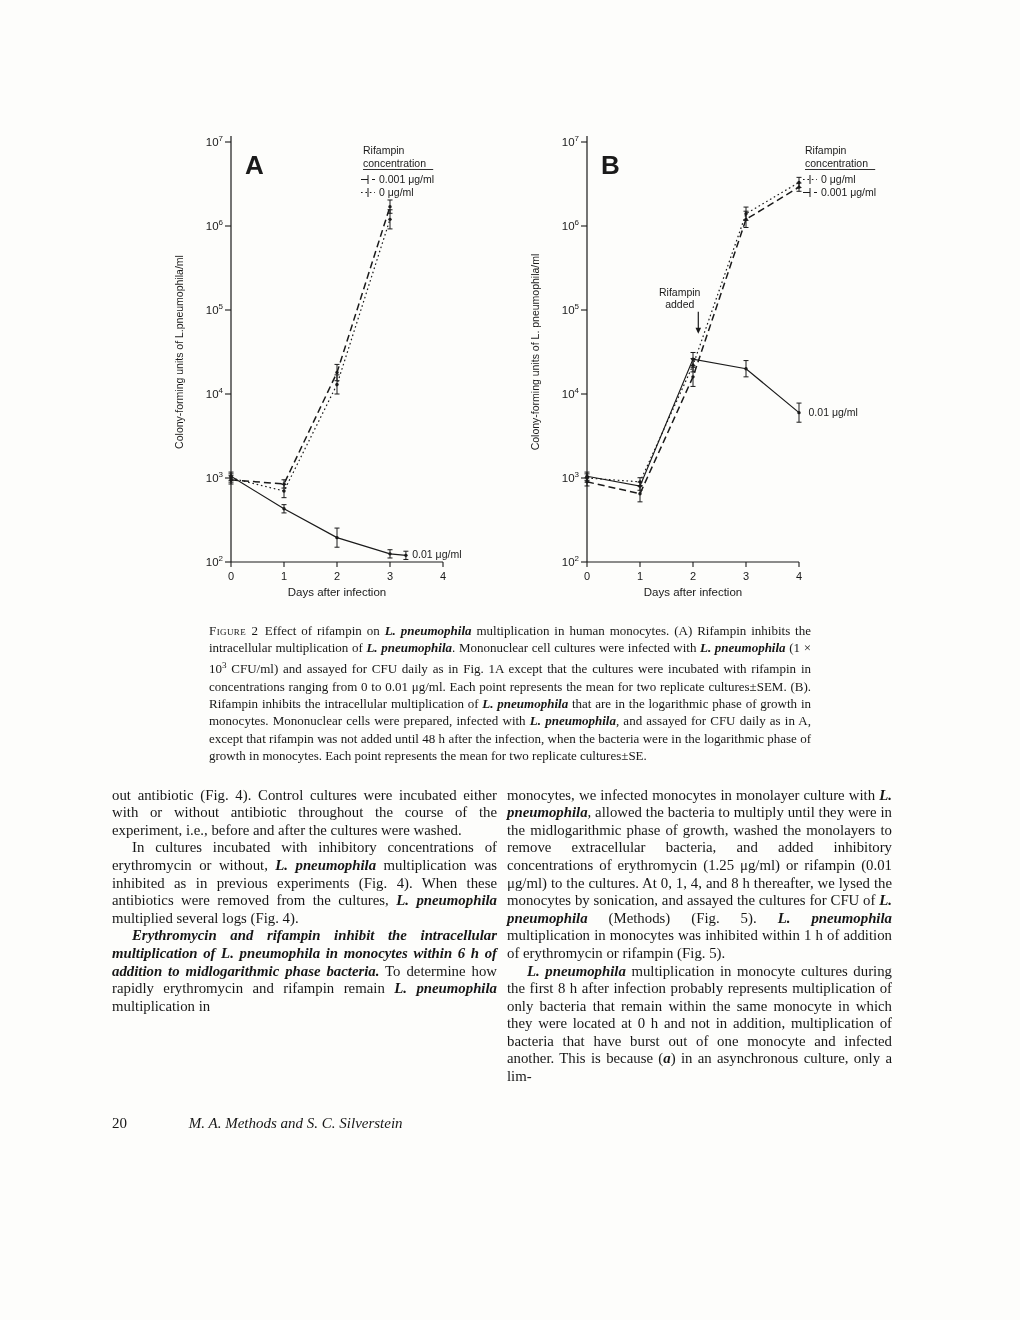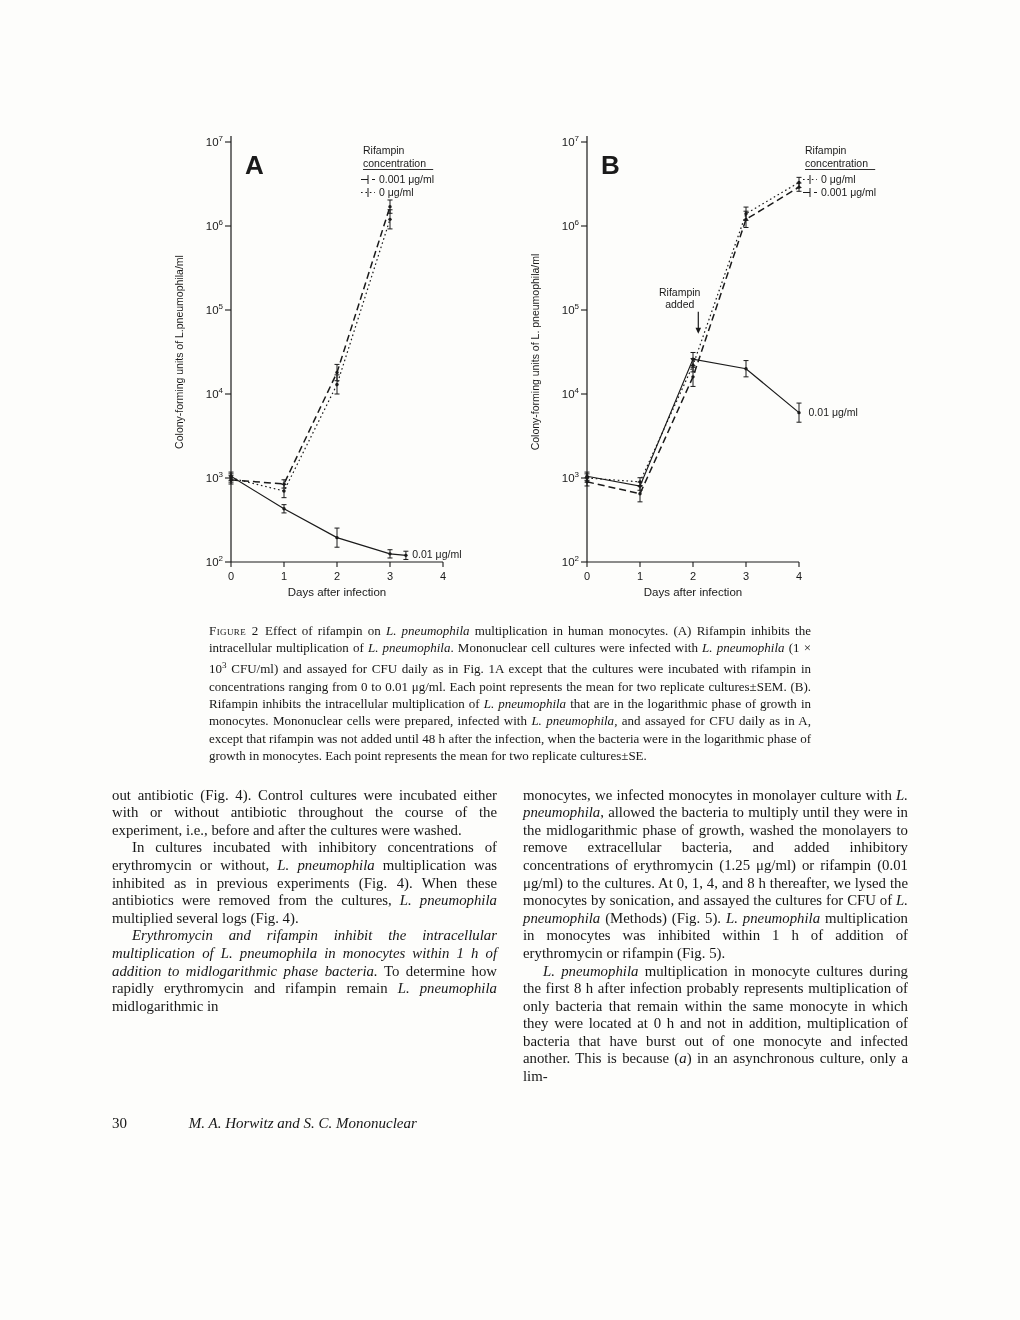--- a/index.html
+++ b/index.html
@@ -2,28 +2,28 @@
 <html><head>
 <meta charset="utf-8">
 <style>
   html,body{margin:0;padding:0;background:#ffffff;}
   .page{position:relative;width:1020px;height:1320px;background:#fdfdfb;overflow:hidden;color:#161616;}
   .figure-row{display:flex;justify-content:center;gap:26px;padding-top:114px;}
   .chart-svg{width:330px;height:500px;overflow:visible;}
   svg text{font-family:"Liberation Sans","DejaVu Sans",sans-serif;}
   .caption{width:602px;margin:8px auto 0;font:13px/17.4px "Liberation Serif",serif;text-align:justify;}
   .caption .sc{font-variant:small-caps;letter-spacing:0.4px;}
-  .columns{width:796px;margin:22px auto 0;display:flex;gap:26px;}
+  .columns{width:796px;margin:22px auto 0;display:flex;gap:10px;}
   .col{width:385px;font:14.8px/17.6px "Liberation Serif",serif;text-align:justify;}
   .col p{margin:0;}
   .col p.indent{text-indent:20px;}
   .footer{width:796px;margin:28px auto 0;font:15px/18px "Liberation Serif",serif;}
   .footer .authors{font-style:italic;margin-left:58px;}
   sup{font-size:0.7em;}
-  i{font-style:italic;}
+  i{font-style:italic;font-weight:bold;}
 </style>
 </head>
 <body>
 
 <div class="page">
 
   <div class="figure-row">
     <svg class="chart-svg" viewBox="0 0 330 500">
         <line x1="64" y1="22" x2="64" y2="448" stroke="#1a1a1a" stroke-width="1.2"></line>
         <line x1="64" y1="448" x2="276" y2="448" stroke="#1a1a1a" stroke-width="1.2"></line>
@@ -224,26 +224,26 @@
         <text x="285.53999999999996" y="301.6352949677739" text-anchor="start" font-size="10.5" fill="#1a1a1a"><tspan x="285.53999999999996" dy="0">0.01 μg/ml</tspan></text>
       </svg>
   </div>
 
   <div class="caption"><span class="sc">Figure 2</span><span> Effect of rifampin on </span><i>L. pneumophila</i><span> multiplication in human monocytes. (A) Rifampin inhibits the intracellular multiplication of </span><i>L. pneumophila</i><span>. Mononuclear cell cultures were infected with </span><i>L. pneumophila</i><span> (1 × 10</span><sup>3</sup><span> CFU/ml) and assayed for CFU daily as in Fig. 1A except that the cultures were incubated with rifampin in concentrations ranging from 0 to 0.01 μg/ml. Each point represents the mean for two replicate cultures±SEM. (B). Rifampin inhibits the intracellular multiplication of </span><i>L. pneumophila</i><span> that are in the logarithmic phase of growth in monocytes. Mononuclear cells were prepared, infected with </span><i>L. pneumophila</i><span>, and assayed for CFU daily as in A, except that rifampin was not added until 48 h after the infection, when the bacteria were in the logarithmic phase of growth in monocytes. Each point represents the mean for two replicate cultures±SE.</span></div>
 
   <div class="columns">
     <div class="col">
         <p><span>out antibiotic (Fig. 4). Control cultures were incubated either with or without antibiotic throughout the course of the experiment, i.e., before and after the cultures were washed.</span></p>
         <p class="indent"><span>In cultures incubated with inhibitory concentrations of erythromycin or without, </span><i>L. pneumophila</i><span> multiplication was inhibited as in previous experiments (Fig. 4). When these antibiotics were removed from the cultures, </span><i>L. pneumophila</i><span> multiplied several logs (Fig. 4).</span></p>
-        <p class="indent"><i>Erythromycin and rifampin inhibit the intracellular multiplication of L. pneumophila in monocytes within 1 h of addition to midlogarithmic phase bacteria.</i><span> To determine how rapidly erythromycin and rifampin remain </span><i>L. pneumophila</i><span> midlogarithmic in</span></p>
+        <p class="indent"><i>Erythromycin and rifampin inhibit the intracellular multiplication of L. pneumophila in monocytes within 6 h of addition to midlogarithmic phase bacteria.</i><span> To determine how rapidly erythromycin and rifampin remain </span><i>L. pneumophila</i><span> multiplication in</span></p>
       </div>
     <div class="col">
         <p><span>monocytes, we infected monocytes in monolayer culture with </span><i>L. pneumophila</i><span>, allowed the bacteria to multiply until they were in the midlogarithmic phase of growth, washed the monolayers to remove extracellular bacteria, and added inhibitory concentrations of erythromycin (1.25 μg/ml) or rifampin (0.01 μg/ml) to the cultures. At 0, 1, 4, and 8 h thereafter, we lysed the monocytes by sonication, and assayed the cultures for CFU of </span><i>L. pneumophila</i><span> (Methods) (Fig. 5). </span><i>L. pneumophila</i><span> multiplication in monocytes was inhibited within 1 h of addition of erythromycin or rifampin (Fig. 5).</span></p>
         <p class="indent"><i>L. pneumophila</i><span> multiplication in monocyte cultures during the first 8 h after infection probably represents multiplication of only bacteria that remain within the same monocyte in which they were located at 0 h and not in addition, multiplication of bacteria that have burst out of one monocyte and infected another. This is because (</span><i>a</i><span>) in an asynchronous culture, only a lim-</span></p>
       </div>
   </div>
 
   <div class="footer">
-    <span>30</span>
-    <span class="authors">M. A. Horwitz and S. C. Mononuclear</span>
+    <span>20</span>
+    <span class="authors">M. A. Methods and S. C. Silverstein</span>
   </div>
 
 </div>
 
 </body></html>

